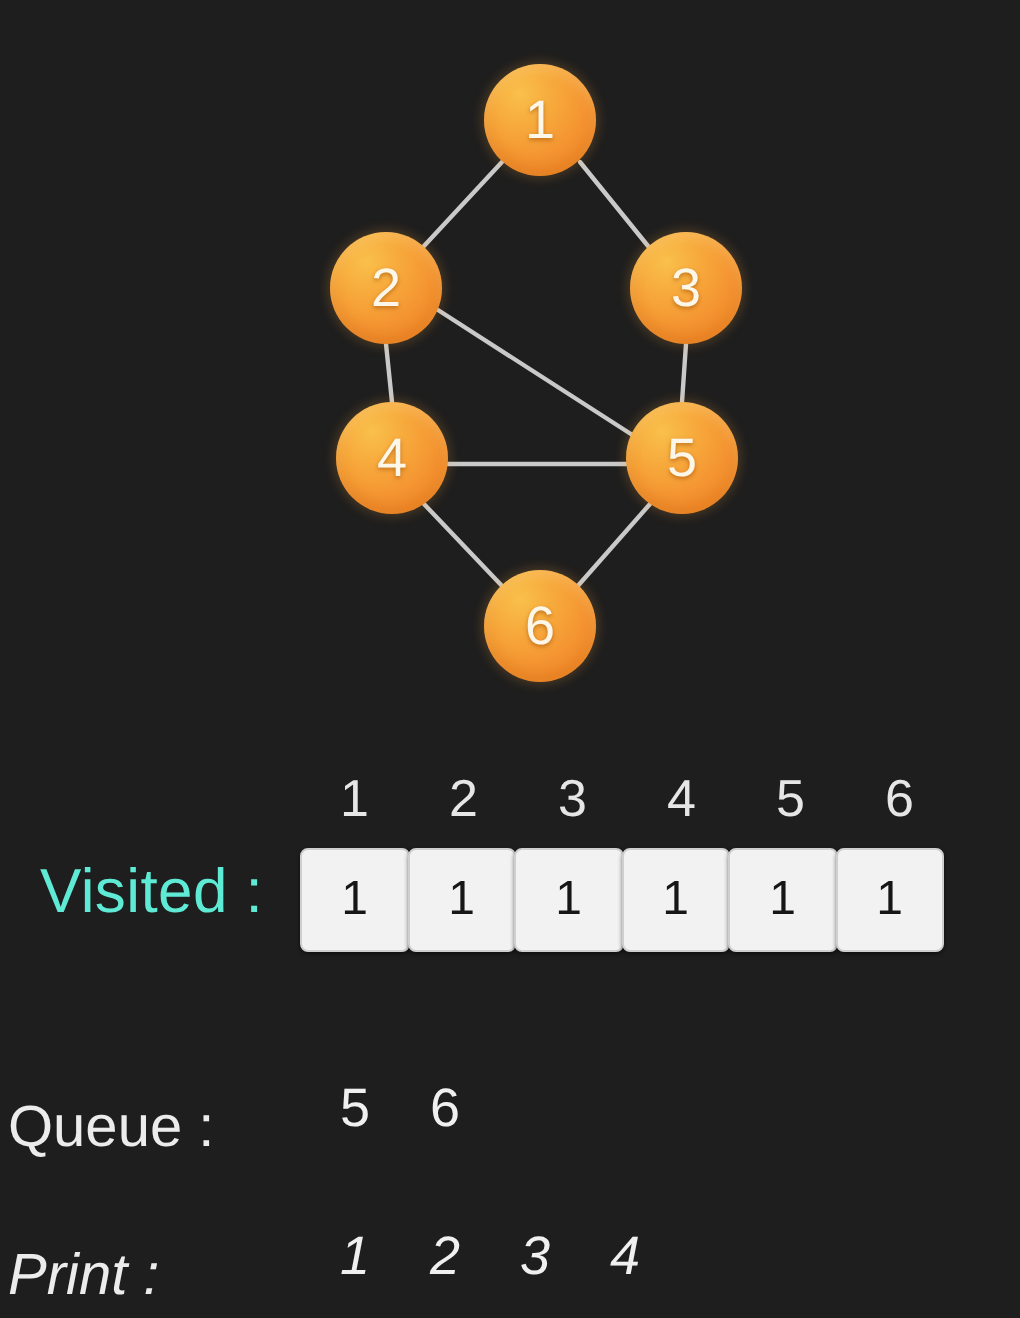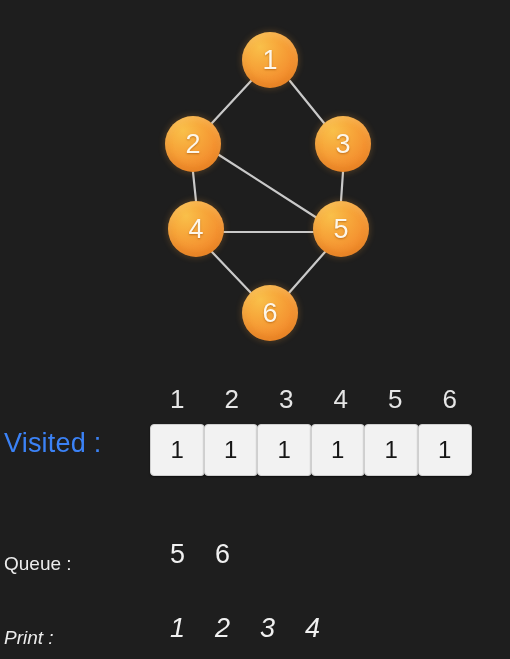--- a/index.html
+++ b/index.html
@@ -51,25 +51,25 @@
   
   #visited-section {
     position: absolute;
     left: 0;
     top: 380px;
     width: 510px;
     height: 105px;
   }
   #visited-label {
     position: absolute;
-    left: 4px;
+    left: 20px;
     top: 48px;
-    font-size: 27px;
+    font-size: 31px;
     letter-spacing: 0.2px;
-    color: #3b82f6;
+    color: #5eead4;
     white-space: nowrap;
   }
   #visited-headers {
     position: absolute;
     left: 150px;
     top: 4px;
     width: 328px;
     display: flex;
   }
   .visited-header {
@@ -109,21 +109,21 @@
     height: 40px;
     display: flex;
     align-items: center;
   }
   #queue-row { top: 534px; }
   #print-row { top: 608px; font-style: italic; }
 
   .state-label {
     position: absolute;
     left: 4px;
-    font-size: 19px;
+    font-size: 29px;
     color: #ececec;
     white-space: nowrap;
     margin-top: 20px;
   }
   .state-values {
     position: absolute;
     left: 155px;
     display: flex;
   }
   .state-value {

